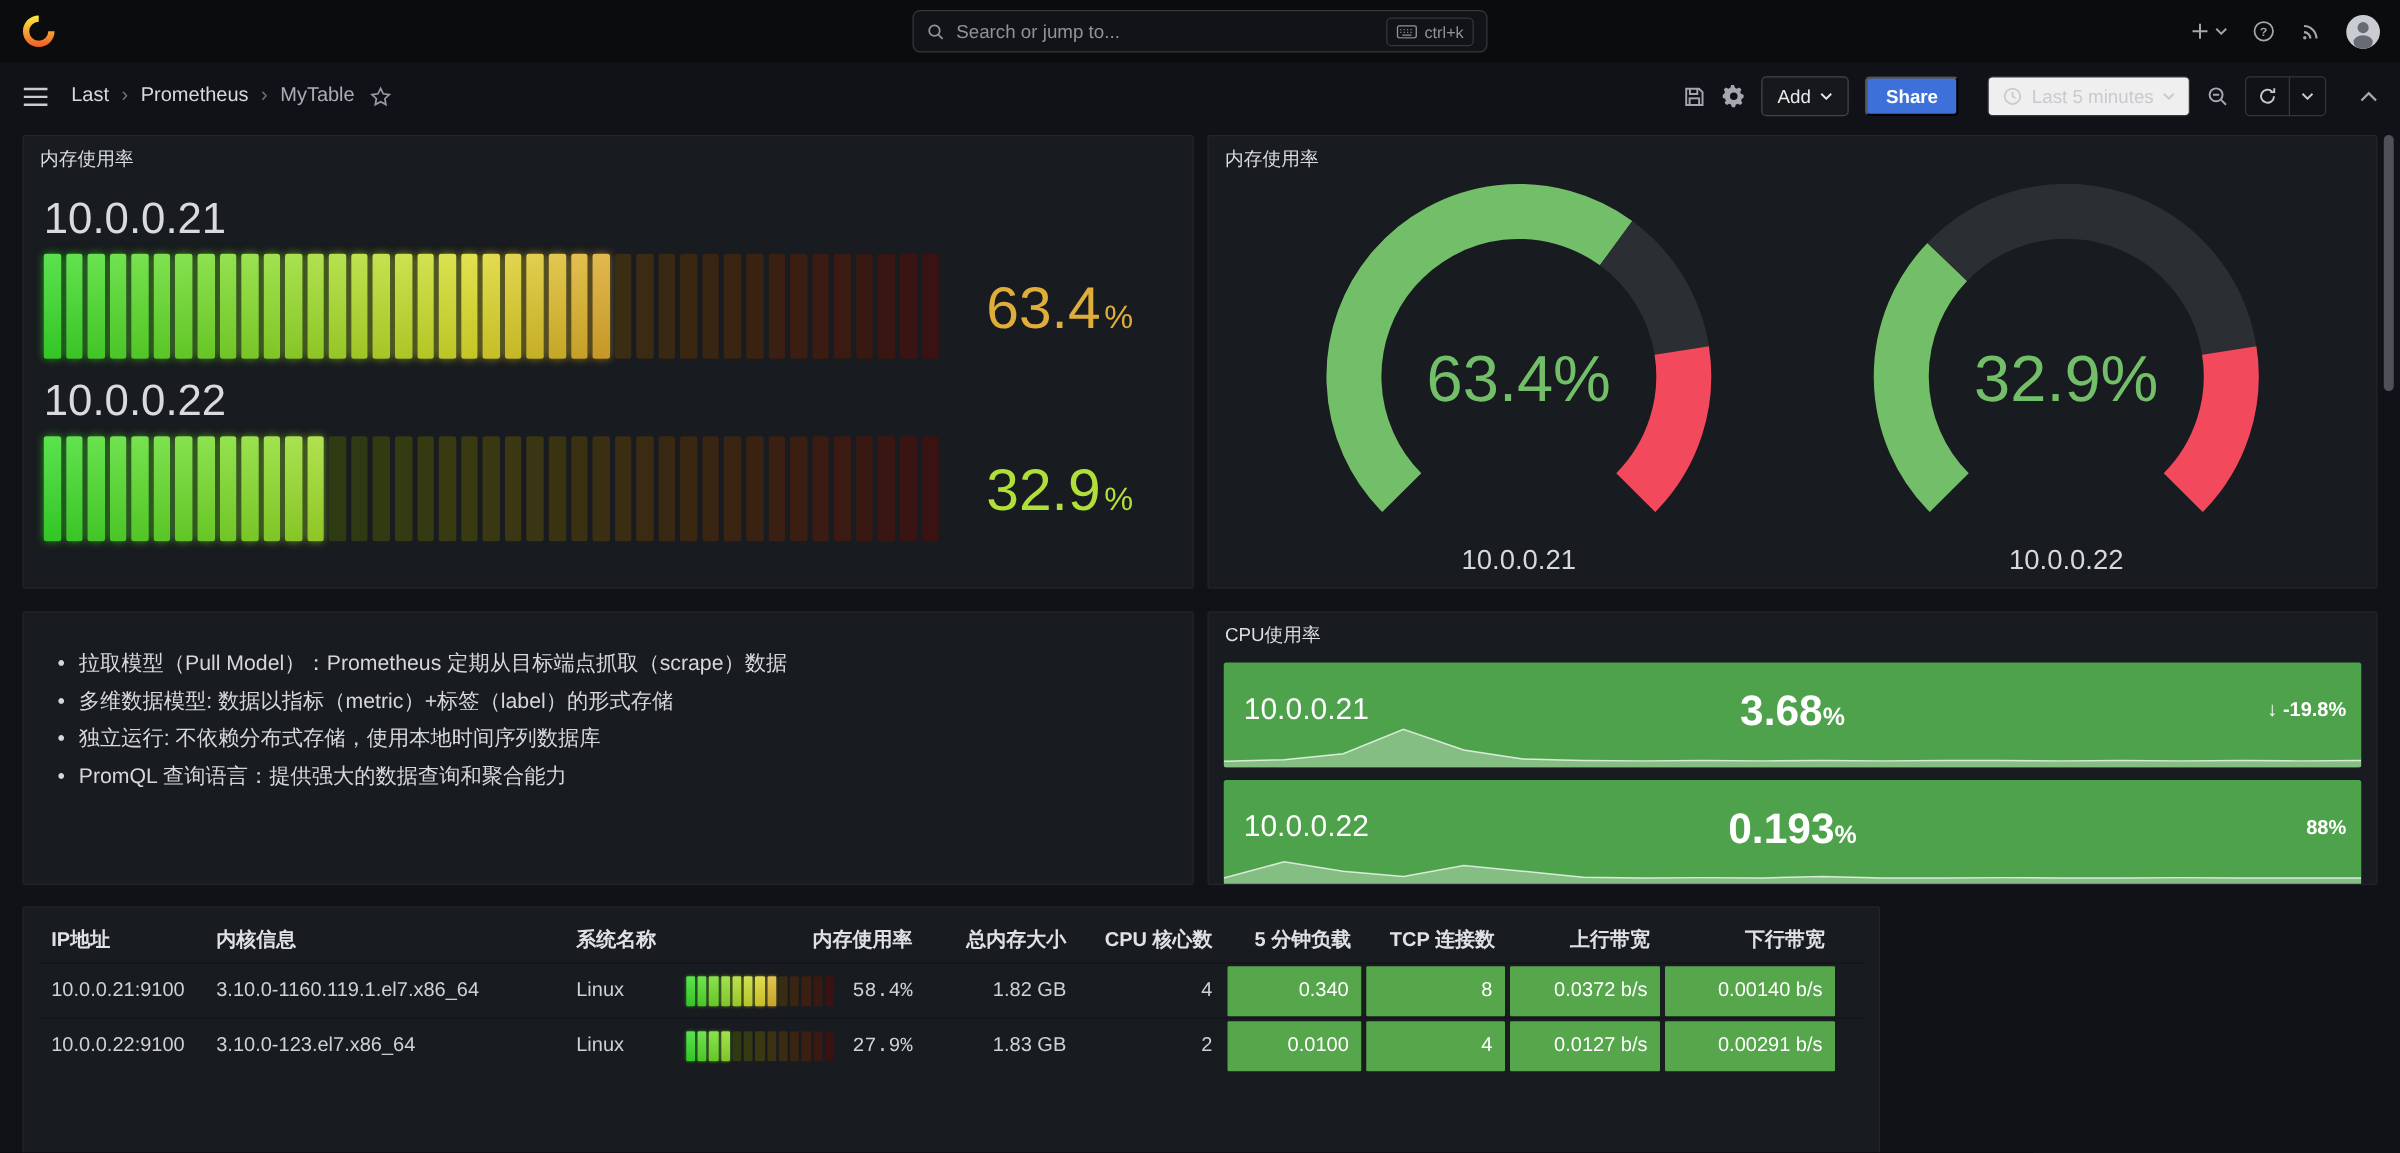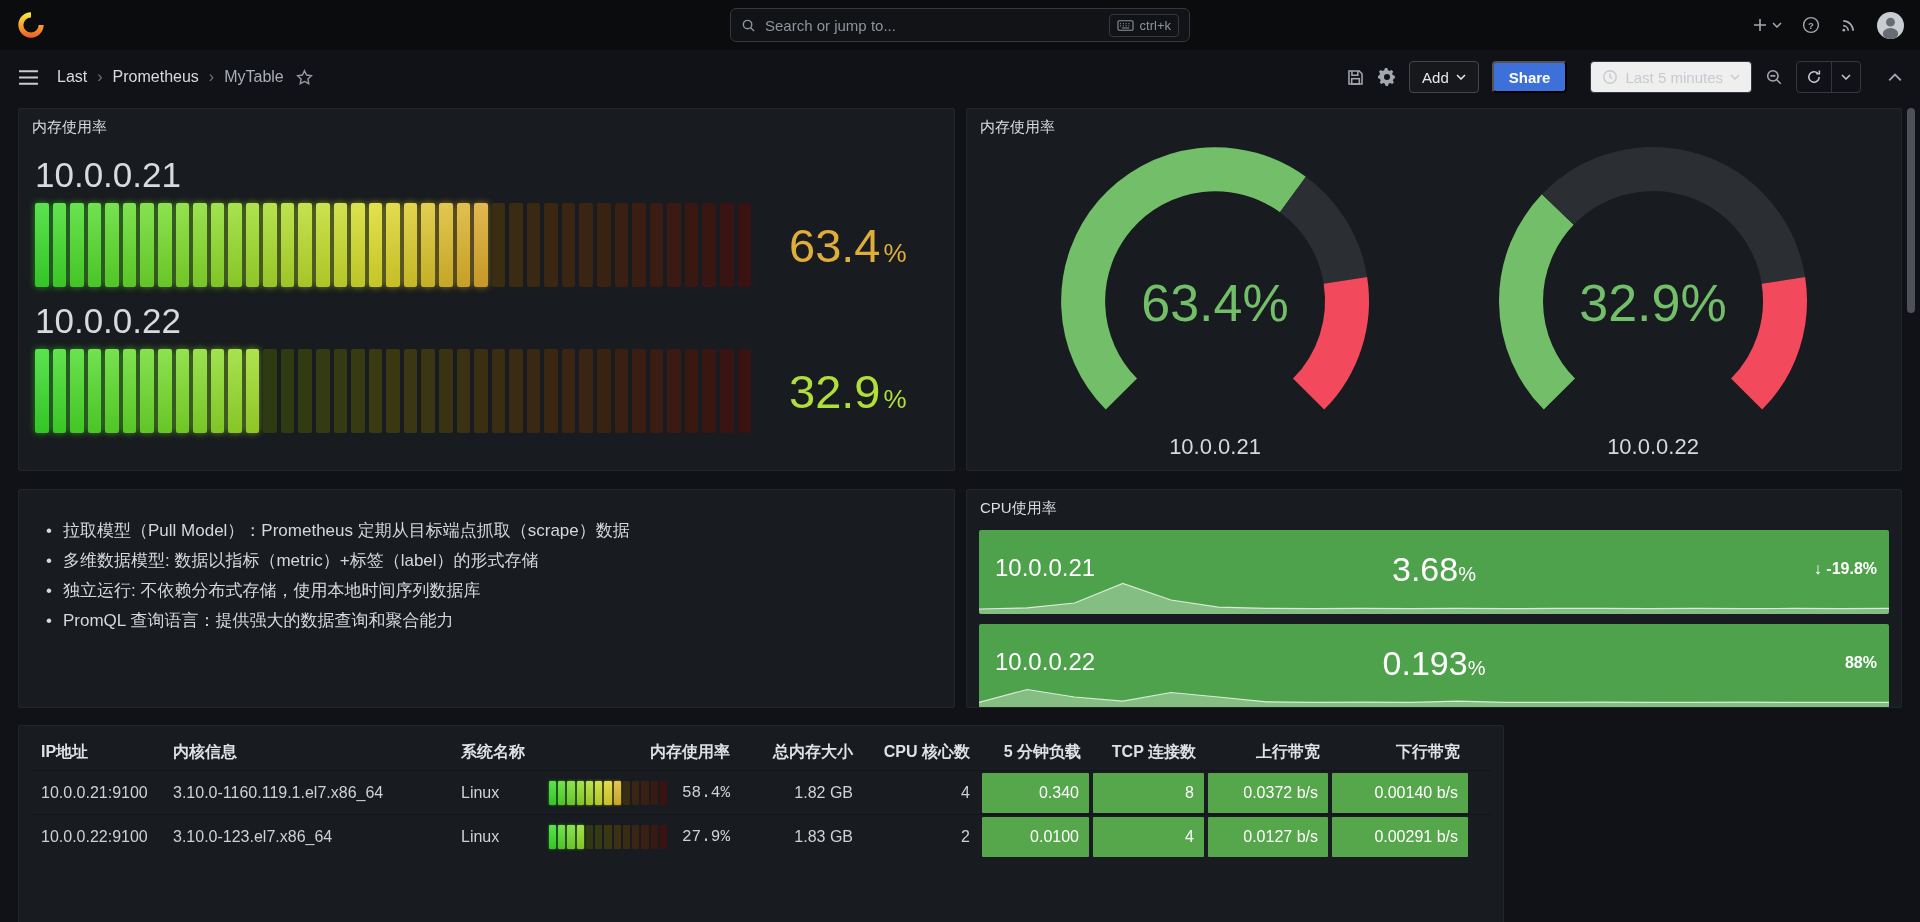--- a/index.html
+++ b/index.html
@@ -66,21 +66,21 @@
   
   .p3-body { padding:10px 16px 0; color:#d5d7db; font-size:17px; line-height:28px; }
   .p3-bullets { margin-top:16px; }
   .bullet-row { display:flex; line-height:30px; }
   .bullet-dot { width:28px; text-align:center; flex:none; }
 
   
   .p4-body { padding:8px 12px; display:flex; flex-direction:column; gap:10px; }
   .cpu-row { position:relative; height:84px; border-radius:2px; background:var(--cpu-green,#4fa24c); overflow:hidden; }
   .cpu-host { position:absolute; left:16px; top:24px; font-size:24px; color:#fff; }
-  .cpu-value { position:absolute; left:0; right:0; top:20px; text-align:center; color:#fff; font-size:34px; font-weight:400; }
+  .cpu-value { position:absolute; left:0; right:0; top:20px; text-align:center; color:#fff; font-size:34px; font-weight:700; }
   .cpu-value .unit { font-size:20px; }
   .cpu-change { position:absolute; right:12px; top:30px; font-size:16px; font-weight:600; color:#fff; }
   .cpu-spark { position:absolute; left:0; right:0; bottom:0; height:36px; width:100%; display:block; }
 
   
   .p5-body { padding:4px 12px; }
   .tbl-header, .tbl-row { display:grid; grid-template-columns:132px 288px 88px 201px 123px 117px 111px 115px 124px 140px; align-items:center; }
   .tbl-header { height:36px; margin-top:4px; font-weight:700; font-size:16px; color:#dfe1e5; }
   .tbl-row { height:44px; font-size:16px; color:#ced1d6; border-top:1px solid #121417; }
   .hc, .tc { padding:0 10px; overflow:hidden; white-space:nowrap; }

